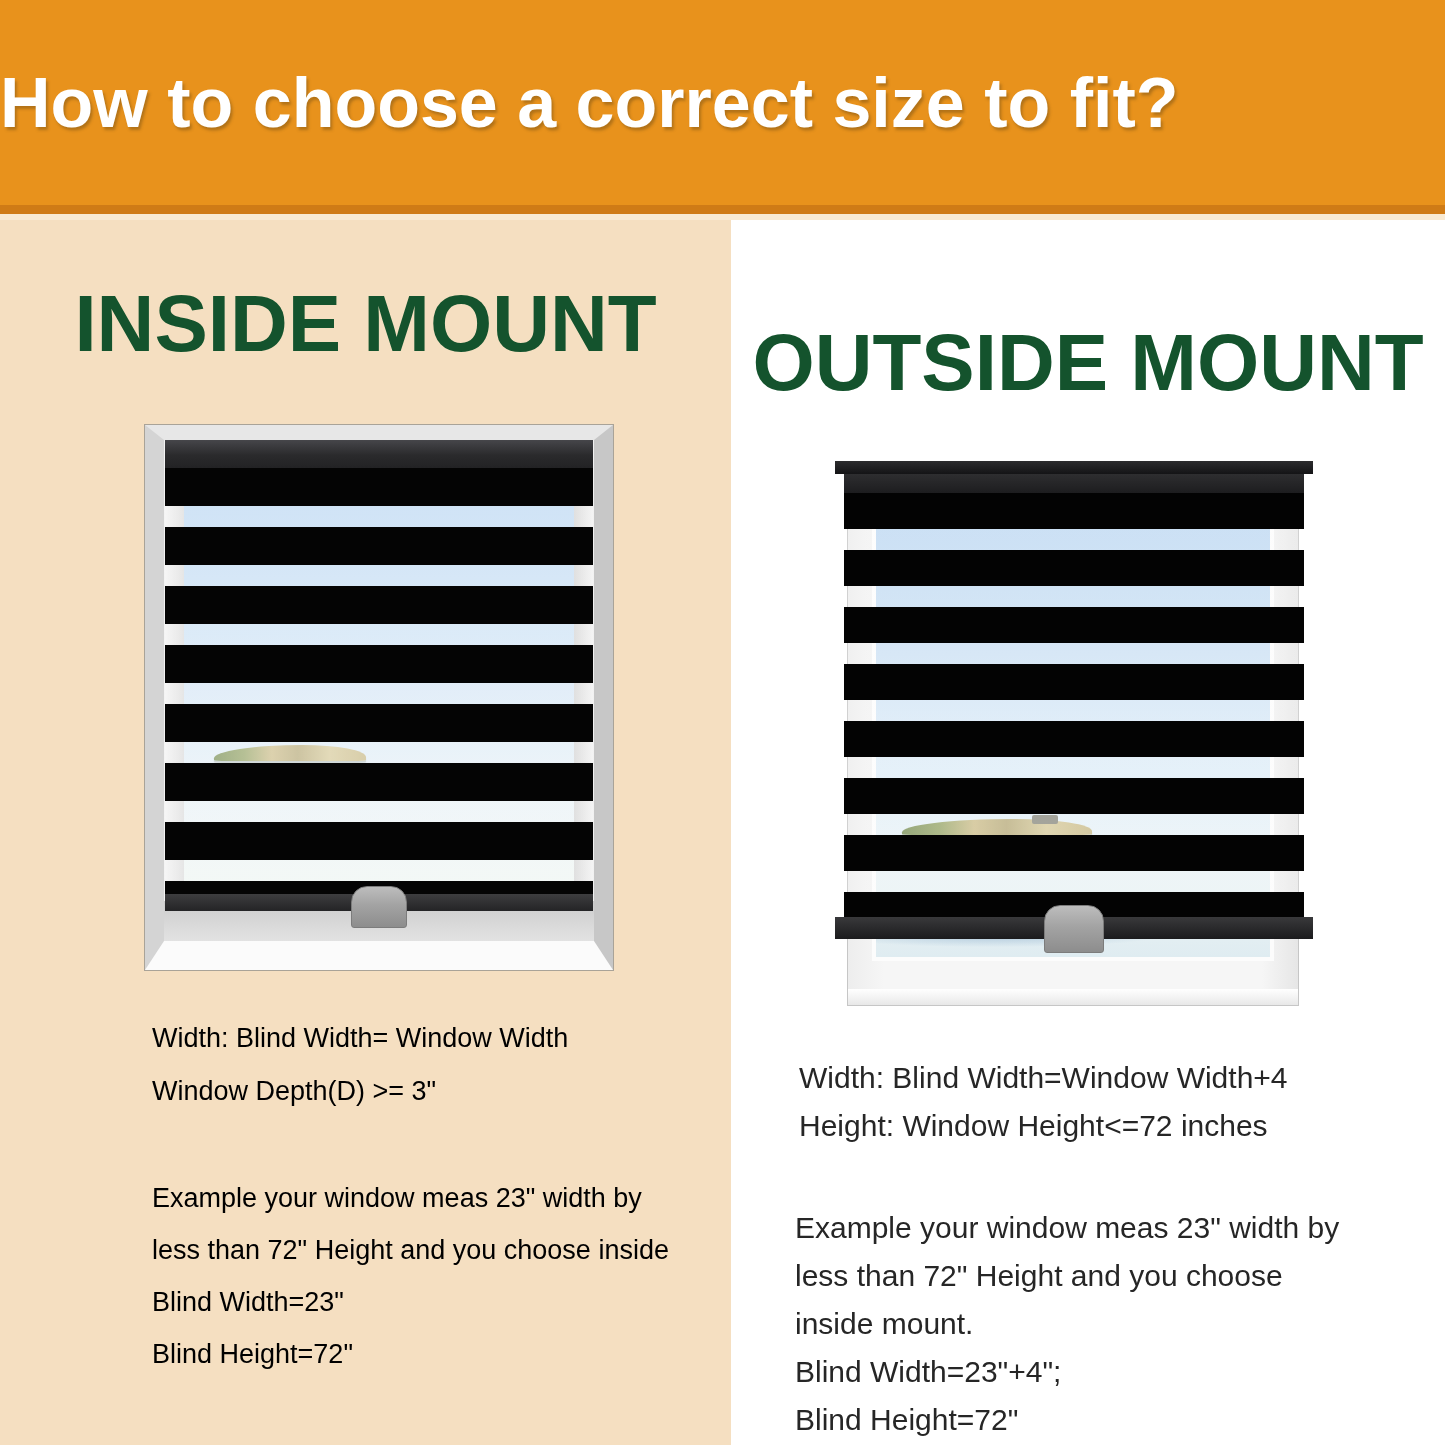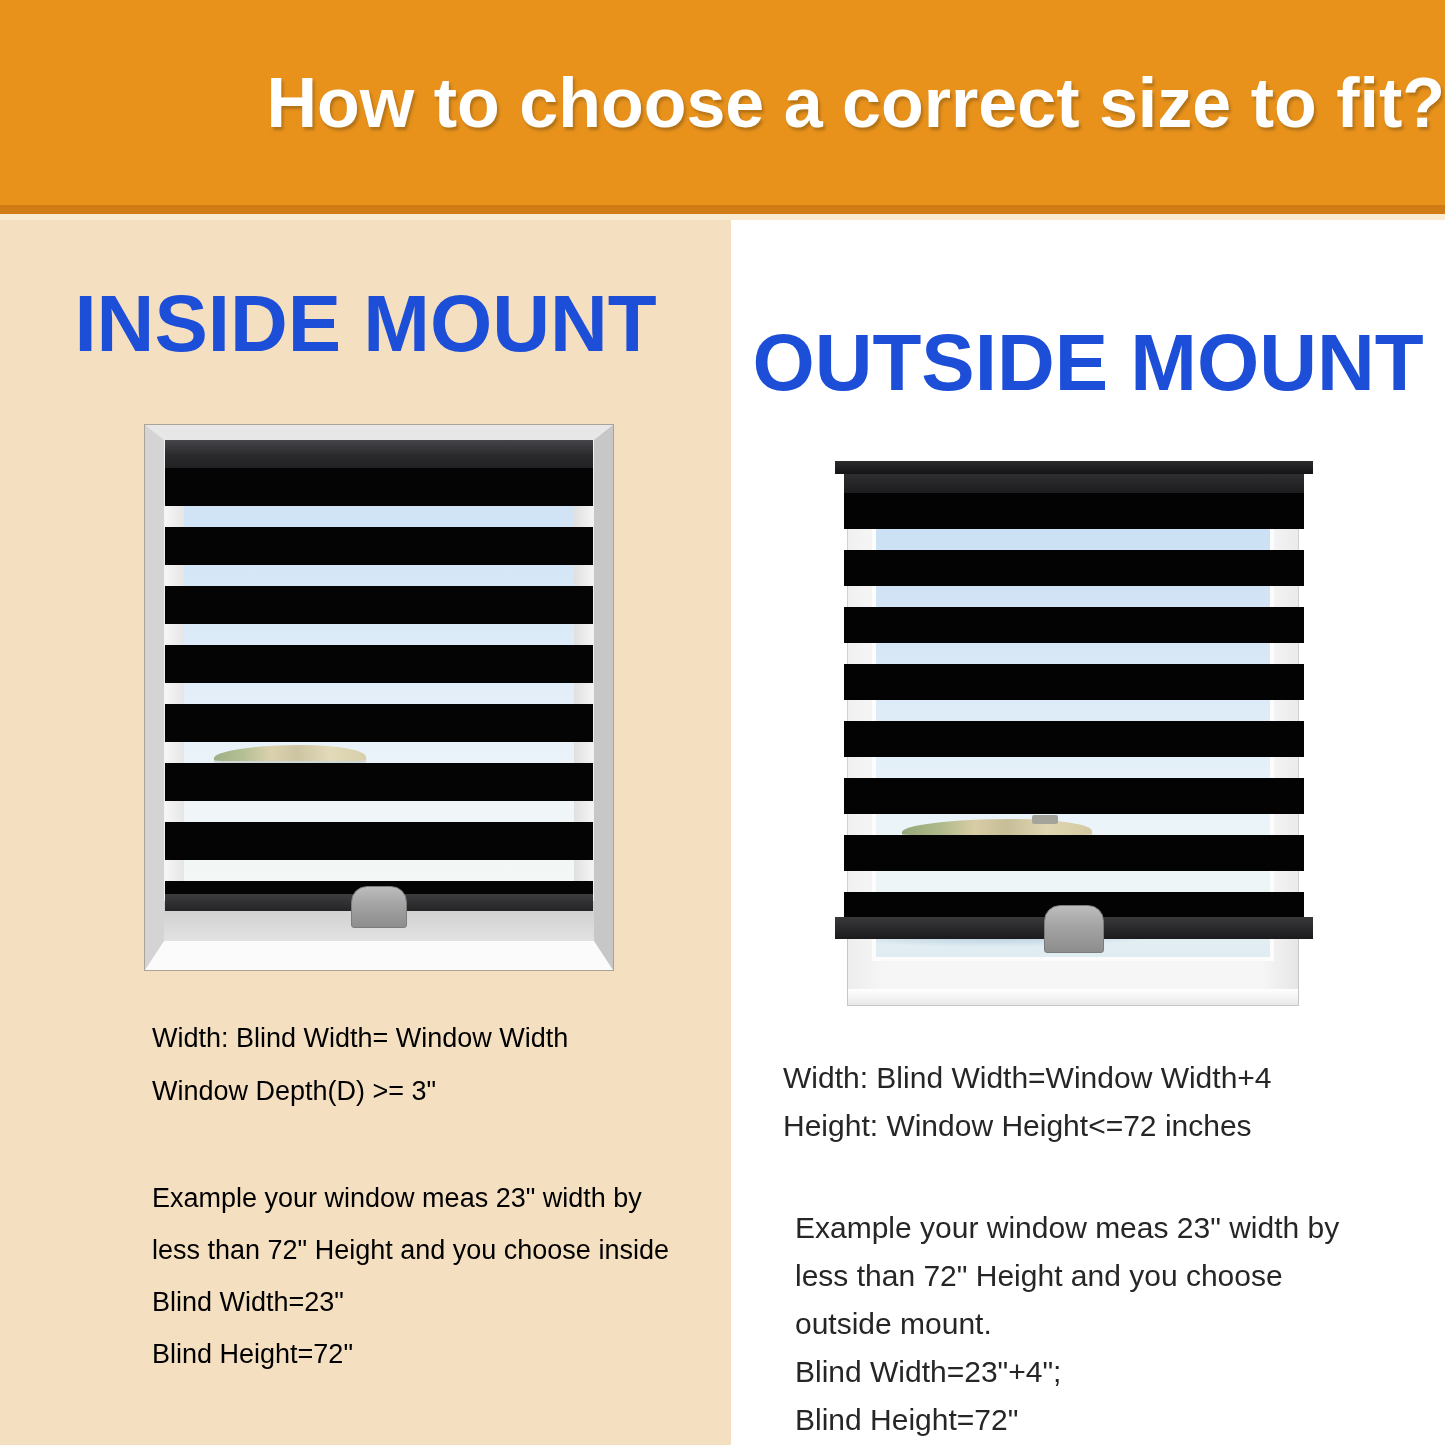--- a/index.html
+++ b/index.html
@@ -4,37 +4,37 @@
 <style>
   html,body { margin:0; padding:0; background:#ffffff; }
   .canvas {
     position:relative; width:1445px; height:1445px; overflow:hidden;
     font-family:"Liberation Sans", sans-serif; background:#ffffff;
   }
 
   
   .banner {
     position:absolute; top:0; left:0; width:1445px; height:205px;
-    background:#E8921C; display:flex; align-items:center; justify-content:flex-end;
+    background:#E8921C; display:flex; align-items:center; justify-content:flex-start;
   }
   .banner h1 {
     margin:0; color:#ffffff; font-size:70px; font-weight:700; letter-spacing:0px;
     text-shadow:2px 3px 3px rgba(110,75,20,0.45);
     white-space:nowrap;
   }
   .line-dark  { position:absolute; top:205px; left:0; width:1445px; height:9px; background:#CF7B16; }
   .line-light { position:absolute; top:214px; left:0; width:1445px; height:6px; background:#F9EAD2; }
 
   
   .panel { position:absolute; top:220px; height:1225px; }
   .panel-left  { left:0;    width:731px; background:#F5DFC1; }
   .panel-right { left:731px; width:714px; background:#FFFFFF; }
   .panel h2 {
     position:absolute; top:58px; left:0; width:100%; margin:0; text-align:center;
-    font-size:80px; font-weight:700; color:#1d4ed8; white-space:nowrap;
+    font-size:80px; font-weight:700; color:#14532d; white-space:nowrap;
   }
 
   
   .tab {
     position:absolute; left:50%; transform:translateX(-50%);
     background:linear-gradient(180deg,#bdbdbd 0%,#a3a3a3 45%,#8d8d8d 100%);
     border:1px solid #7c7c7c; border-radius:16px 16px 3px 3px;
   }
 
   
@@ -131,21 +131,21 @@
   .bottomrail-out {
     position:absolute; top:456px; left:0; right:0; height:22px;
     background:linear-gradient(180deg,#39393b 0%,#1b1b1d 100%);
   }
   .tab-out { top:444px; width:58px; height:46px; }
 
   
   .spec, .example { position:absolute; color:#000000; white-space:nowrap; }
   .panel-left  .spec    { left:152px; top:792px; font-size:27px; line-height:53px; }
   .panel-left  .example { left:152px; top:952px; font-size:27px; line-height:52px; }
-  .panel-right .spec    { left:52px;  top:795px; font-size:30px; line-height:48px; color:#262626; }
+  .panel-right .spec    { left:68px;  top:795px; font-size:30px; line-height:48px; color:#262626; }
   .panel-right .example { left:64px;  top:945px; font-size:30px; line-height:48px; color:#262626; }
 </style>
 </head>
 <body>
 
 <div class="canvas">
 
   <header class="banner" style="background-color: rgb(232, 146, 28);">
     <h1>How to choose a correct size to fit?</h1>
   </header>
@@ -209,19 +209,19 @@
     </div>
 
     <div class="spec">
       <div>Width: Blind Width=Window Width+4</div>
       <div>Height: Window Height&lt;=72 inches</div>
     </div>
 
     <div class="example">
       <div>Example your window meas 23" width by</div>
       <div>less than 72" Height and you choose</div>
-      <div>outside mount.</div>
+      <div>inside mount.</div>
       <div>Blind Width=23"+4";</div>
       <div>Blind Height=72"</div>
     </div>
   </section>
 
 </div>
 
 </body></html>

